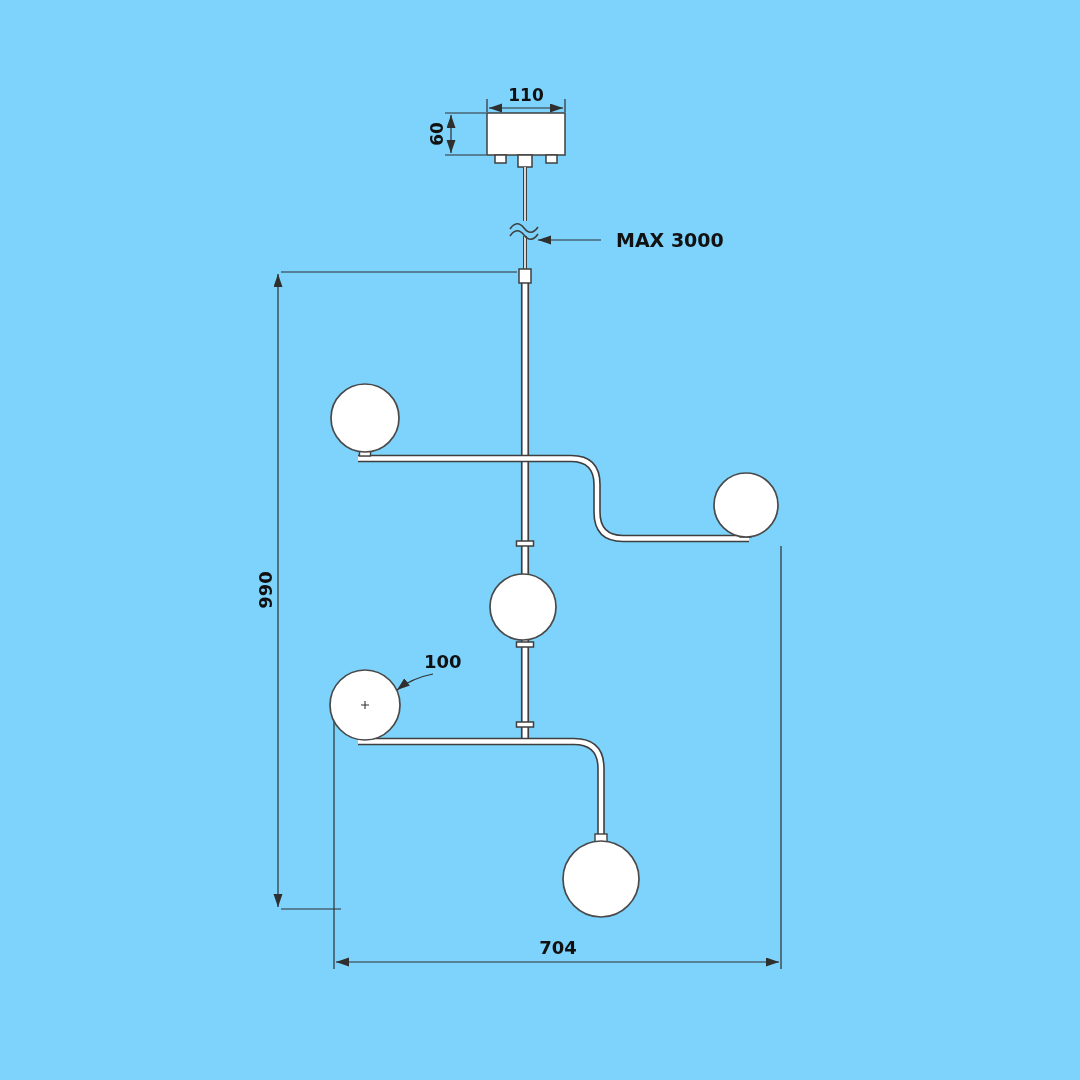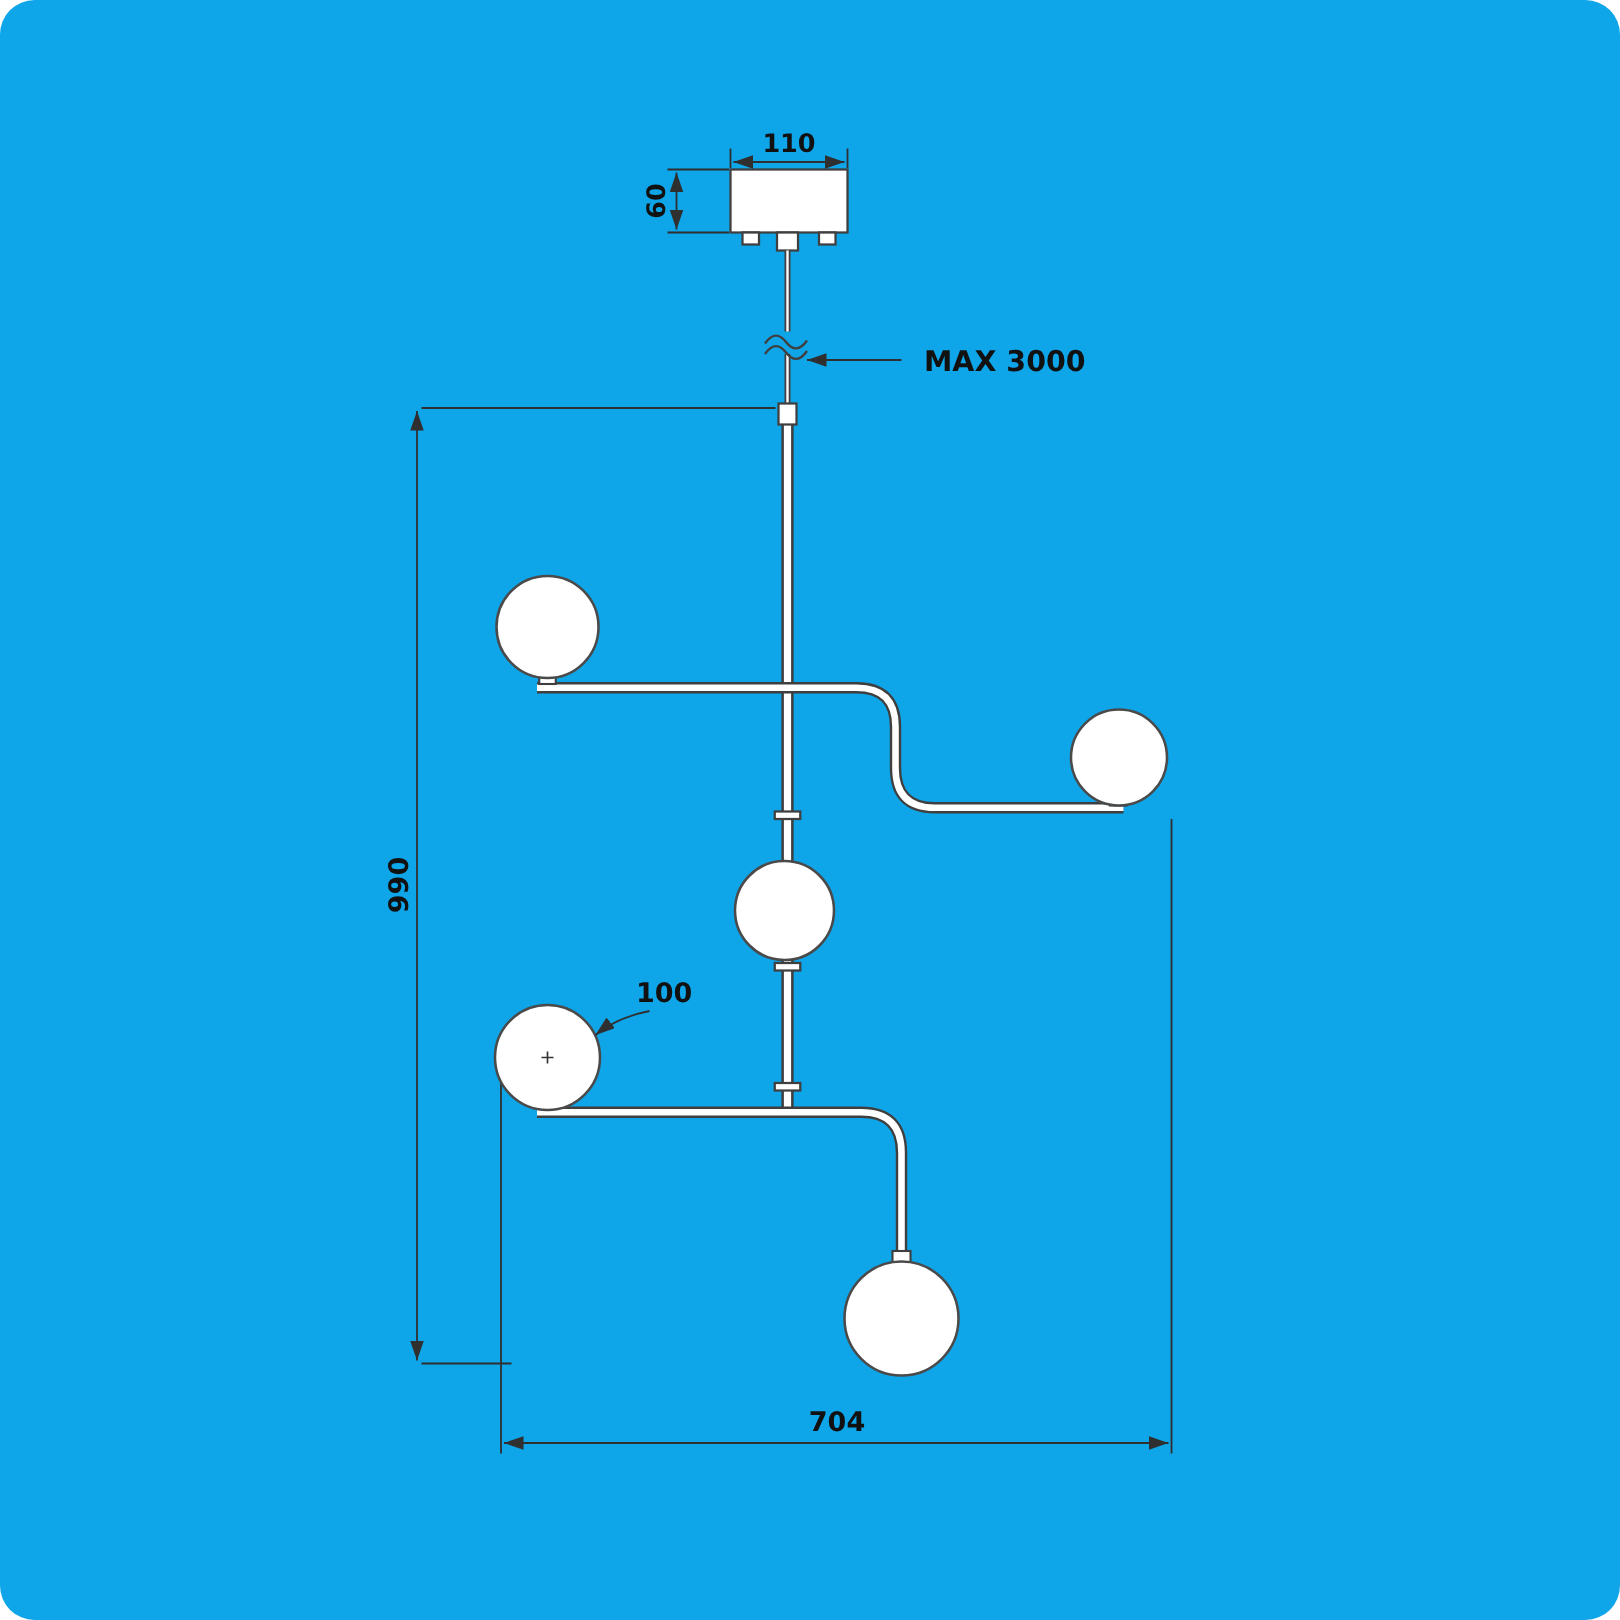--- a/index.html
+++ b/index.html
@@ -5,23 +5,22 @@
   html, body {
     margin: 0;
     padding: 0;
     background: #ffffff;
     font-family: "DejaVu Sans", "Liberation Sans", sans-serif;
   }
   .canvas {
     position: relative;
     width: 1080px;
     height: 1080px;
-    background: #0ea5e9;
+    background: #7dd3fc;
     overflow: hidden;
-    border-radius: 23px;
   }
   svg { display: block; }
   .dim-line, .ext-line {
     stroke: #2f2f2f;
     stroke-width: 1.2;
     fill: none;
   }
   .tube-outer { stroke: #3f3f3f; stroke-width: 7.6; fill: none; stroke-linecap: butt; }
   .tube-inner { stroke: #ffffff; stroke-width: 4.4; fill: none; stroke-linecap: butt; }
   .stem-outer { stroke: #3f3f3f; stroke-width: 8.2; fill: none; }

